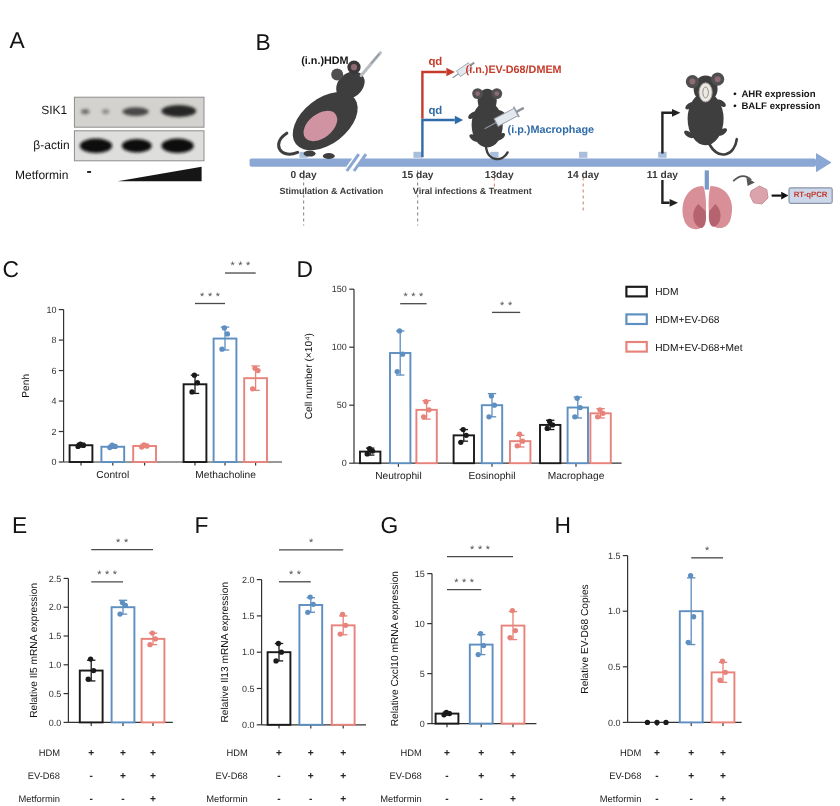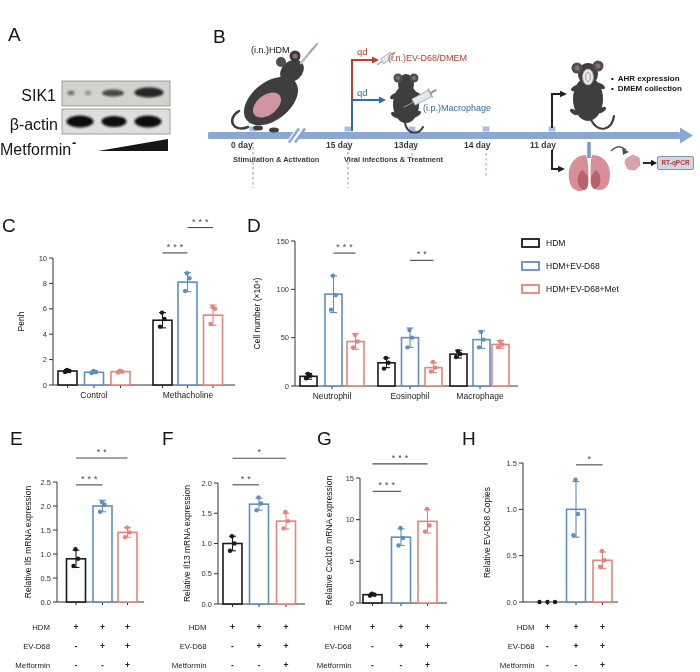--- a/index.html
+++ b/index.html
@@ -1,22 +1,22 @@
 <!DOCTYPE html>
 <html><head>
 <meta charset="utf-8">
 <style>
   html,body{margin:0;padding:0}
   body{width:700px;height:672px;position:relative;overflow:hidden;background:#fff;
        font-family:"Liberation Sans","DejaVu Sans",sans-serif;}
   .abs{position:absolute}
   .pl{font-size:19px;color:#141414}
-  .blot-lbl{font-size:16px;color:#141414;text-align:right}
-  .bb{font-weight:normal;font-size:9px;color:#141414}
-  .day{font-weight:bold;font-size:8.5px;color:#3a3a3a;}
+  .blot-lbl{font-size:10px;color:#141414;text-align:right}
+  .bb{font-weight:bold;font-size:9px;color:#141414}
+  .day{font-weight:bold;font-size:8.5px;color:#3a3a3a;text-align:center}
   .phase{font-weight:bold;font-size:7.5px;color:#3a3a3a;}
   .red-t{color:#c43b2a}
   .blue-t{color:#2f6ba8}
   .bullet-row{display:flex;gap:4px;font-weight:bold;font-size:8px;color:#141414;line-height:10px}
   .rtq{width:35px;height:12px;background:#cdd7ea;border:1px solid #8a93a8;border-radius:2px;
        color:#c0392b;font-weight:bold;font-size:6.5px;line-height:12px;text-align:center}
   svg text{font-family:"Liberation Sans","DejaVu Sans",sans-serif}
 </style>
 </head>
 <body>
@@ -534,21 +534,21 @@
 <div class="abs bb red-t" style="left:388px;top:53px">(i.n.)EV-D68/DMEM</div>
 <div class="abs bb blue-t" style="left:357px;top:87px;font-size:9.5px">qd</div>
 <div class="abs bb blue-t" style="left:423px;top:103px">(i.p.)Macrophage</div>
 
 <div class="abs bullet-row" style="left:611px;top:74px">
   <span>•</span>
   <span>AHR expression</span>
 </div>
 <div class="abs bullet-row" style="left:611px;top:84px">
   <span>•</span>
-  <span>DMEM collection</span>
+  <span>BALF expression</span>
 </div>
 
 <div class="abs day" style="left:231px;width:44px;top:140px">0 day</div>
 <div class="abs day" style="left:326px;width:44px;top:140px">15 day</div>
 <div class="abs day" style="left:394px;width:44px;top:140px">13day</div>
 <div class="abs day" style="left:464px;width:44px;top:140px">14 day</div>
 <div class="abs day" style="left:530px;width:44px;top:140px">11 day</div>
 
 <div class="abs phase" style="left:233px;width:140px;top:155px">Stimulation &amp; Activation</div>
 <div class="abs phase" style="left:344px;width:140px;top:155px">Viral infections &amp; Treatment</div>

